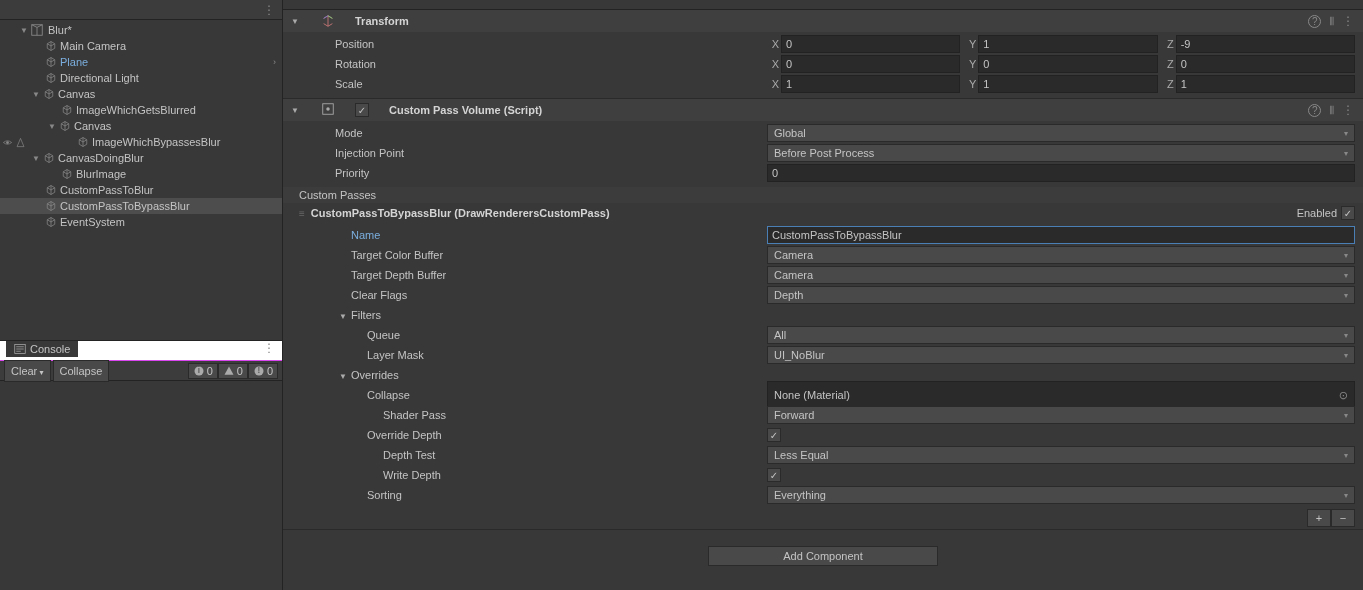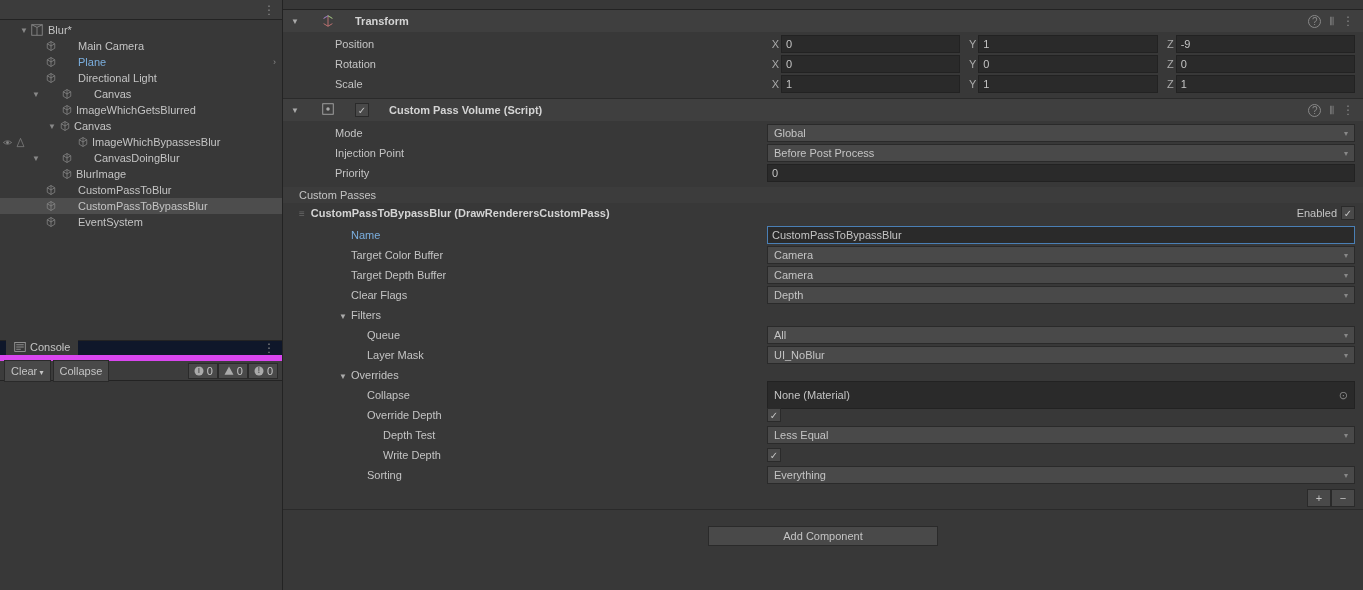--- a/index.html
+++ b/index.html
@@ -11,29 +11,29 @@
 .tree { padding: 2px 0; }
 .tree-row { height: 16px; display: flex; align-items: center; padding-left: 4px; cursor: default; position: relative; }
 .tree-row.selected2 { background: #4d4d4d; }
 .foldout { width: 12px; height: 12px; display: inline-flex; align-items: center; justify-content: center; color: #888; font-size: 8px; }
 .cube-icon { width: 14px; height: 14px; display: inline-flex; align-items: center; justify-content: center; margin-right: 2px; }
 .cube-icon svg { width: 12px; height: 12px; }
 .scene-icon { width: 14px; height: 14px; margin-right: 4px; display: inline-flex; }
 .tree-label { color: #c4c4c4; }
 .tree-label.blue { color: #7baede; }
 .indent-0 { padding-left: 18px; }
-.indent-1 { padding-left: 44px; gap: 18px; }
+.indent-1 { padding-left: 44px; }
 .indent-2 { padding-left: 60px; }
 .indent-3 { padding-left: 76px; }
 .row-chevron { position: absolute; right: 6px; color: #888; font-size: 9px; }
 .eye-toggles { position: absolute; left: 2px; display: flex; gap: 2px; }
 .eye-toggles svg { width: 11px; height: 11px; }
 
 .console-panel { flex: 1; background: #383838; border-top: 1px solid #232323; }
-.console-tab { height: 20px; background: #0f172a; display: flex; align-items: flex-end; padding: 0 6px; border-bottom: 6px solid #d946ef; }
+.console-tab { height: 20px; background: #ffffff; display: flex; align-items: flex-start; padding: 0 6px; border-bottom: 1px solid #d946ef; }
 .console-tab .tab { background: #383838; padding: 2px 8px; display: flex; align-items: center; gap: 4px; }
 .console-tab .right { margin-left: auto; display: flex; gap: 4px; }
 .console-toolbar { height: 20px; background: #3c3c3c; display: flex; align-items: center; padding: 0 4px; gap: 2px; border-bottom: 1px solid #232323; }
 .tb-btn { padding: 4px 6px; background: #494949; border: 1px solid #2a2a2a; color: #c4c4c4; font-size: 11px; }
 .tb-dd::after { content: " ▾"; font-size: 8px; }
 .console-counts { margin-left: auto; display: flex; gap: 0; }
 .count-pill { display: flex; align-items: center; gap: 2px; padding: 1px 4px; background: #494949; border: 1px solid #2a2a2a; }
 .count-pill svg { width: 12px; height: 12px; }
 
 .right-panel { flex: 1; background: #383838; overflow-y: auto; }
@@ -435,20 +435,28 @@
         </div>
       <div class="prop-row">
           <div class="prop-label indent2">Collapse</div>
           <div class="prop-value">
             <div class="objfield">
               <span>None (Material)</span>
             </div>
           </div>
         </div>
       <div class="prop-row">
+          <div class="prop-label indent3">Shader Pass</div>
+          <div class="prop-value">
+            <div class="dropdown">
+              <span>Forward</span>
+            </div>
+          </div>
+        </div>
+      <div class="prop-row">
           <div class="prop-label indent2">Override Depth</div>
           <div class="prop-value">
             <span class="checkbox checkmark"></span>
           </div>
         </div>
       <div class="prop-row">
           <div class="prop-label indent3">Depth Test</div>
           <div class="prop-value">
             <div class="dropdown">
               <span>Less Equal</span>

